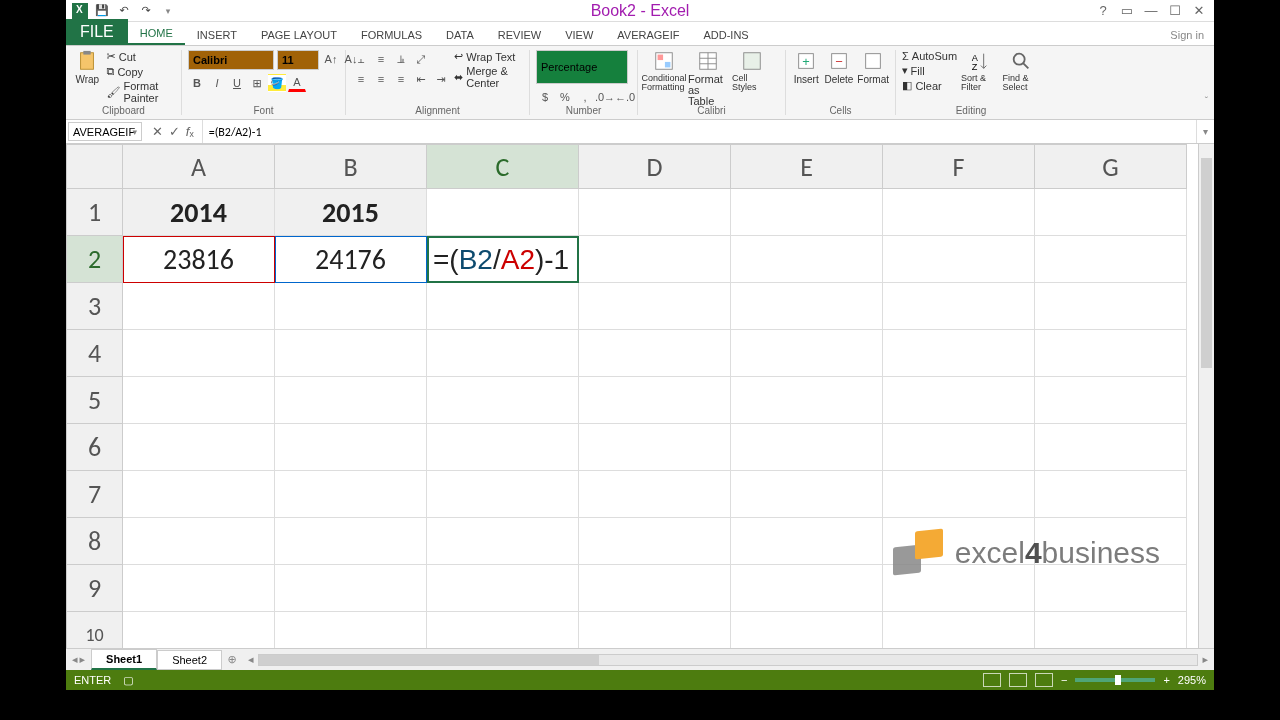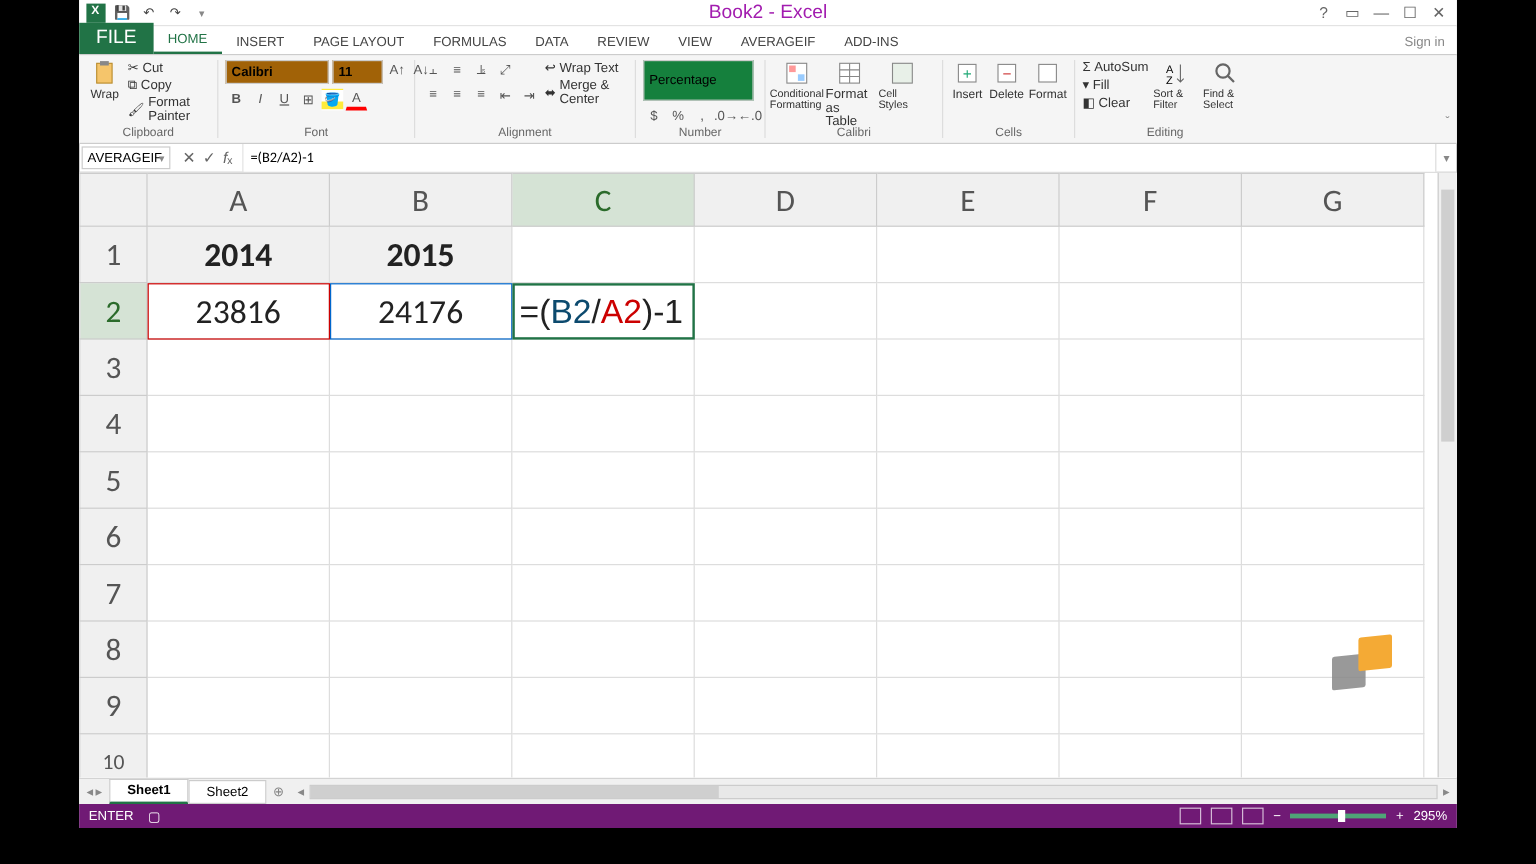--- a/index.html
+++ b/index.html
@@ -68,21 +68,21 @@
 .sheet-tabs { height: 22px; background: #f0f0f0; display: flex; align-items: center; border-top: 1px solid #ccc; font-size: 11px; }
 .sheet-nav { display: flex; gap: 2px; padding: 0 6px; color: #888; }
 .stab { padding: 3px 14px; border: 1px solid #ccc; background: #fff; }
 .stab.active { border-bottom: 2px solid #217346; font-weight: bold; }
 .stab-add { width: 20px; height: 18px; display: flex; align-items: center; justify-content: center; color: #888; }
 .hscroll-area { flex: 1; display: flex; align-items: center; padding: 0 6px; gap: 4px; }
 .hscroll-track { flex: 1; height: 12px; background: #e8e8e8; border: 1px solid #ccc; position: relative; }
 .hscroll-thumb { position: absolute; left: 0; top: 0; bottom: 0; width: 340px; background: #cfcfcf; }
 
 
-.status { height: 20px; background: #701a75; color: #fff; display: flex; align-items: center; font-size: 11px; padding: 0 8px; gap: 12px; }
+.status { height: 20px; background: #4d7c0f; color: #fff; display: flex; align-items: center; font-size: 11px; padding: 0 8px; gap: 12px; }
 .status .mode { }
 .status-right { margin-left: auto; display: flex; align-items: center; gap: 8px; }
 .zoom-slider { width: 80px; height: 4px; background: #4fa577; position: relative; }
 .zoom-slider::after { content: ""; position: absolute; left: 50%; top: -3px; width: 6px; height: 10px; background: #fff; }
 .view-btn { width: 18px; height: 14px; border: 1px solid #fff; opacity: 0.7; }
 
 
 .vscroll { position: absolute; top: 0; right: 0; bottom: 0; width: 16px; background: #f0f0f0; border-left: 1px solid #ccc; }
 .vscroll-thumb { position: absolute; top: 14px; left: 2px; right: 2px; height: 210px; background: #cfcfcf; }
 
@@ -467,20 +467,21 @@
       </table>
     <div class="vscroll">
         <div class="vscroll-thumb"></div>
       </div>
 
     <div class="watermark">
       <div class="watermark-logo">
           <div class="cube1"></div>
           <div class="cube2"></div>
         </div>
+      <div class="watermark-text"><span>excel</span><b>4</b><span>business</span></div>
     </div>
   </div>
 
   <div class="sheet-tabs">
     <div class="sheet-nav">
       <span>◂</span>
       <span>▸</span>
     </div>
     <div class="stab active">Sheet1</div>
     <div class="stab">Sheet2</div>

